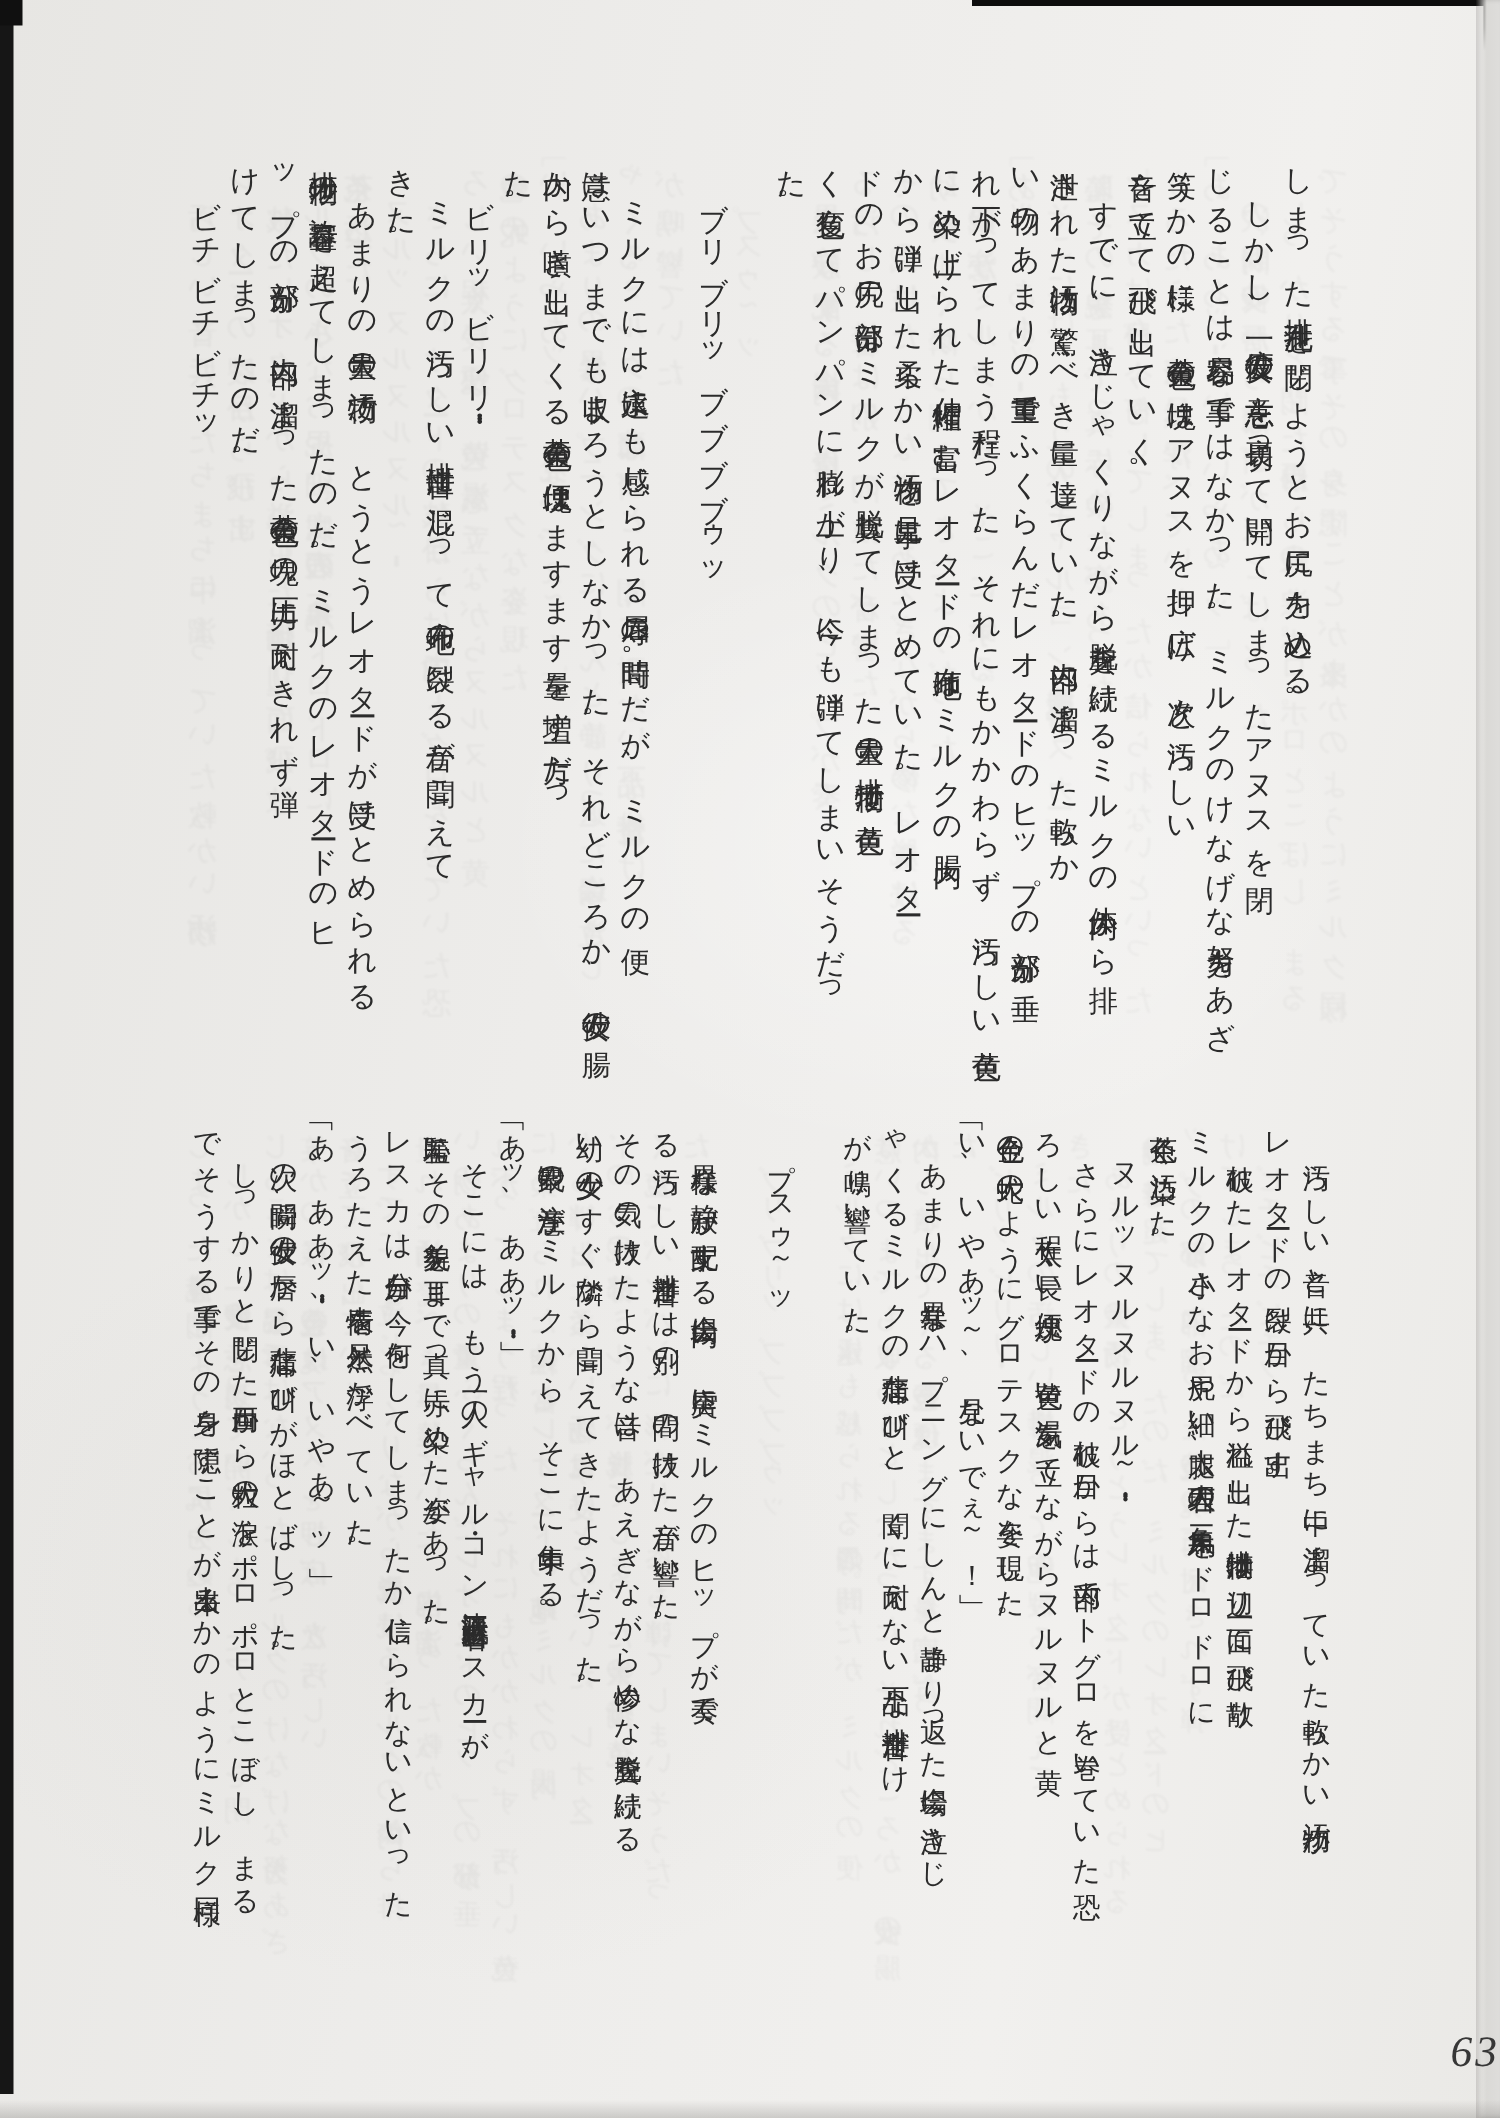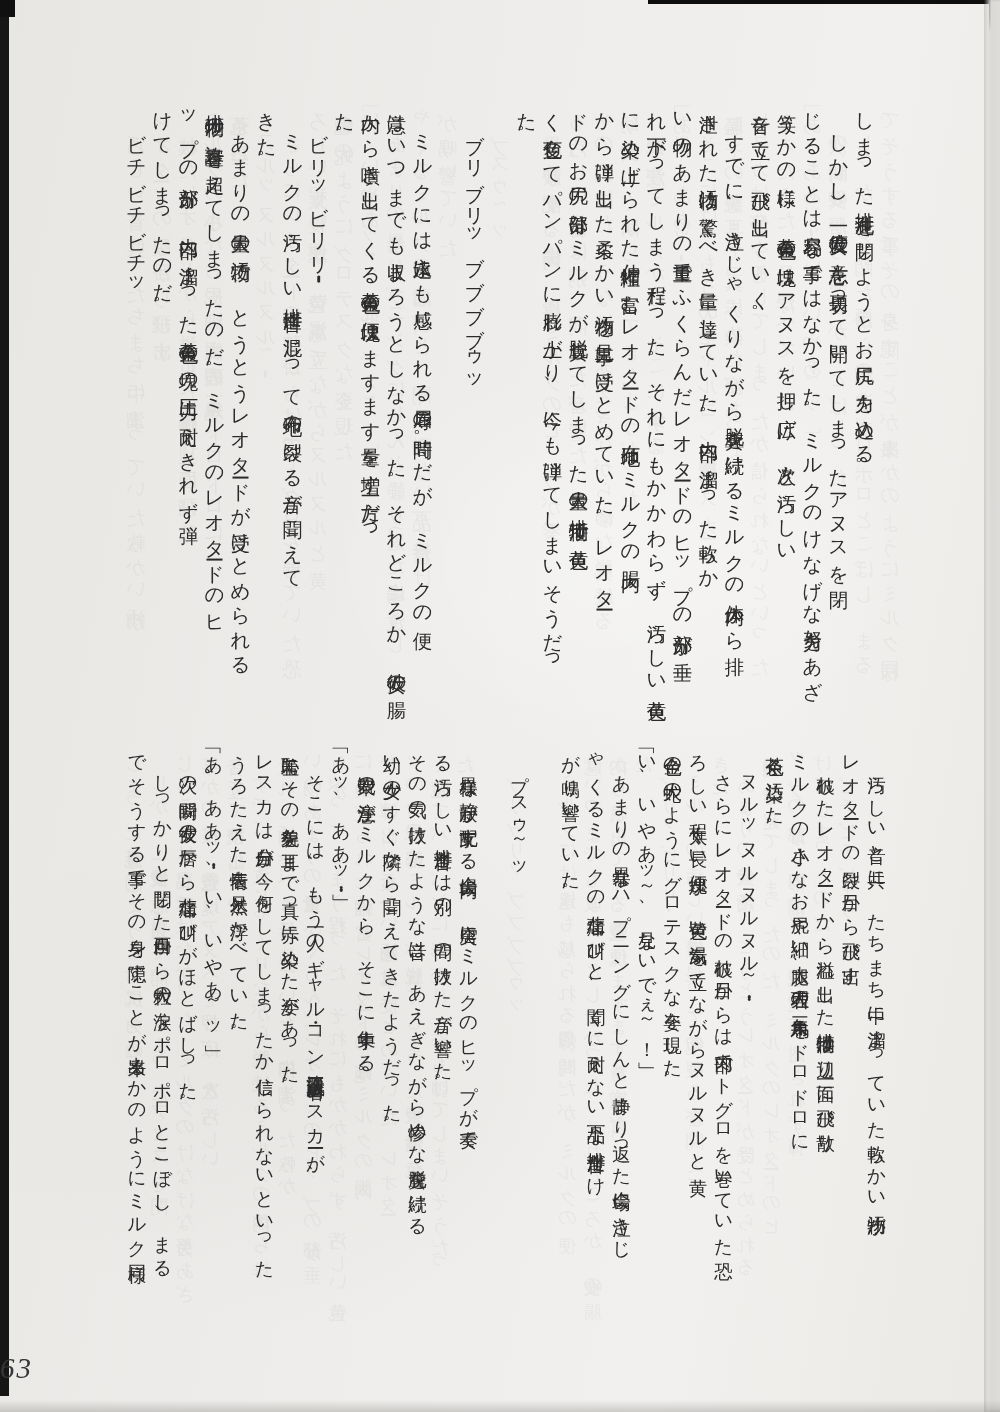--- a/index.html
+++ b/index.html
@@ -37,21 +37,21 @@
   .tblock{top:99px;left:123px;width:754px;height:634px;
     font-size:19.5px;letter-spacing:2.1px;--pitch:26px;}
   .bblock{top:742px;left:122px;width:766px;height:604px;
     font-size:18.5px;letter-spacing:1.6px;--pitch:25.5px;}
   .col{width:var(--pitch);line-height:var(--pitch);white-space:pre;}
   
   .bleed{opacity:0.05;filter:blur(0.7px);transform:scaleX(-1);z-index:1;color:#50504e;}
   
   .page-number{
     position:absolute;top:1352px;left:0;width:1000px;
-    text-align:left;
+    text-align:right;
     font-style:italic;
     font-size:29px;
     letter-spacing:2px;
     color:#373737;
     z-index:2;
   }
 </style>
 </head>
 <body>
 

